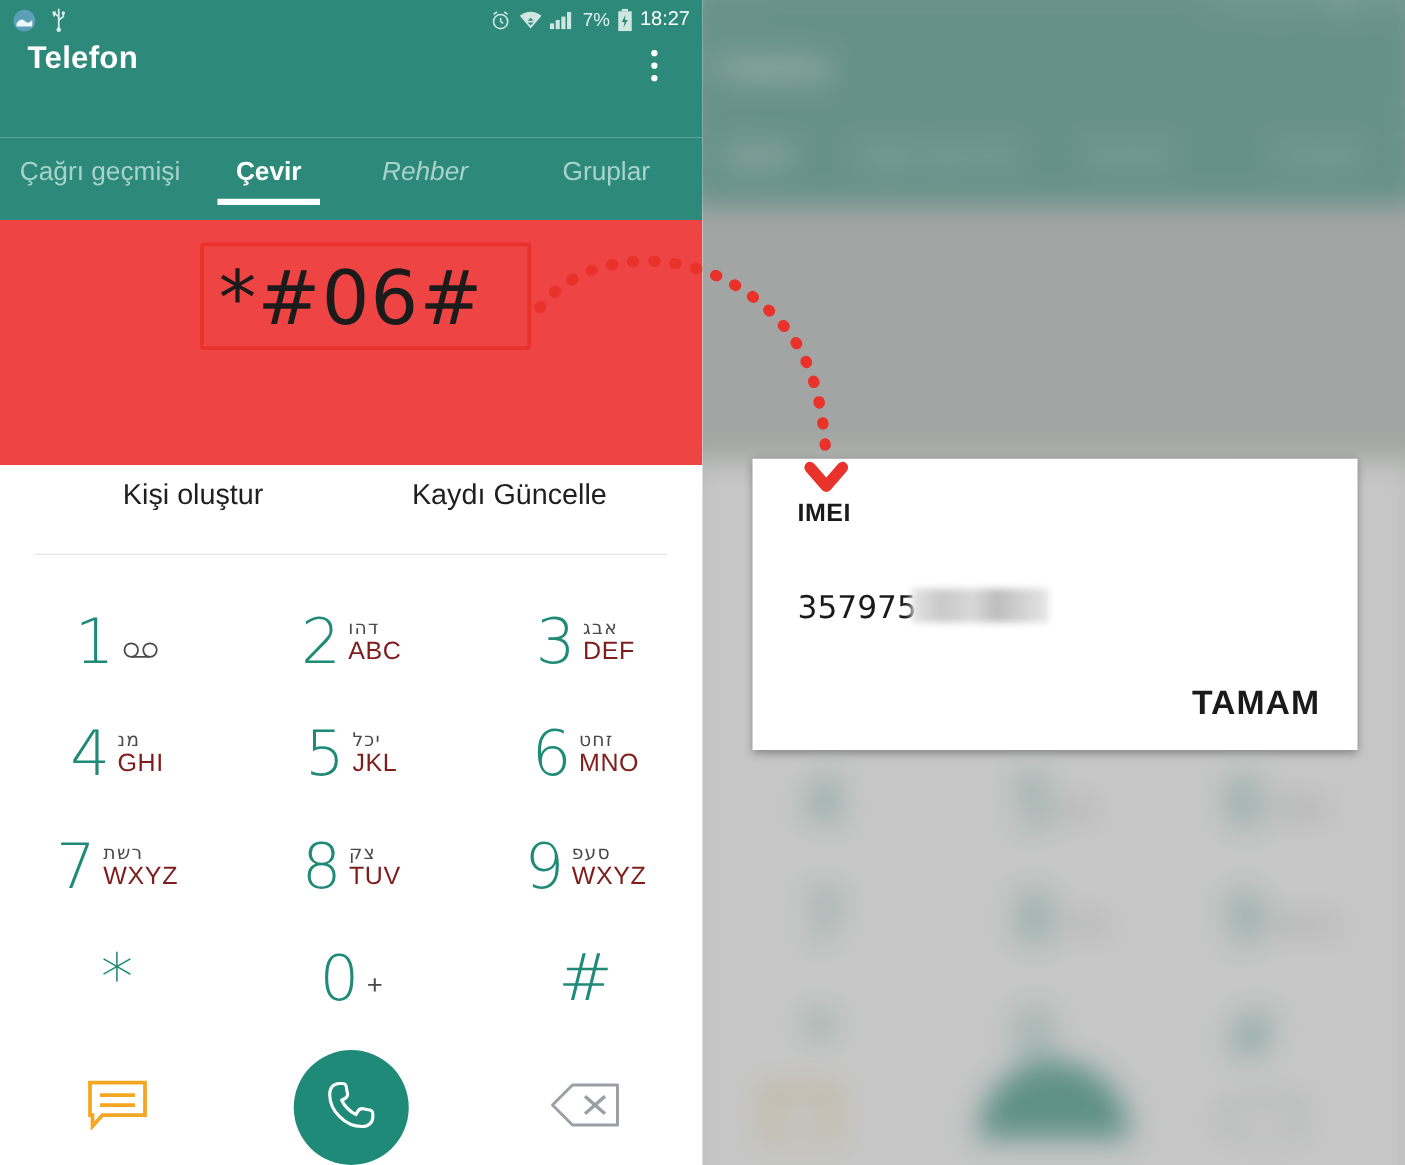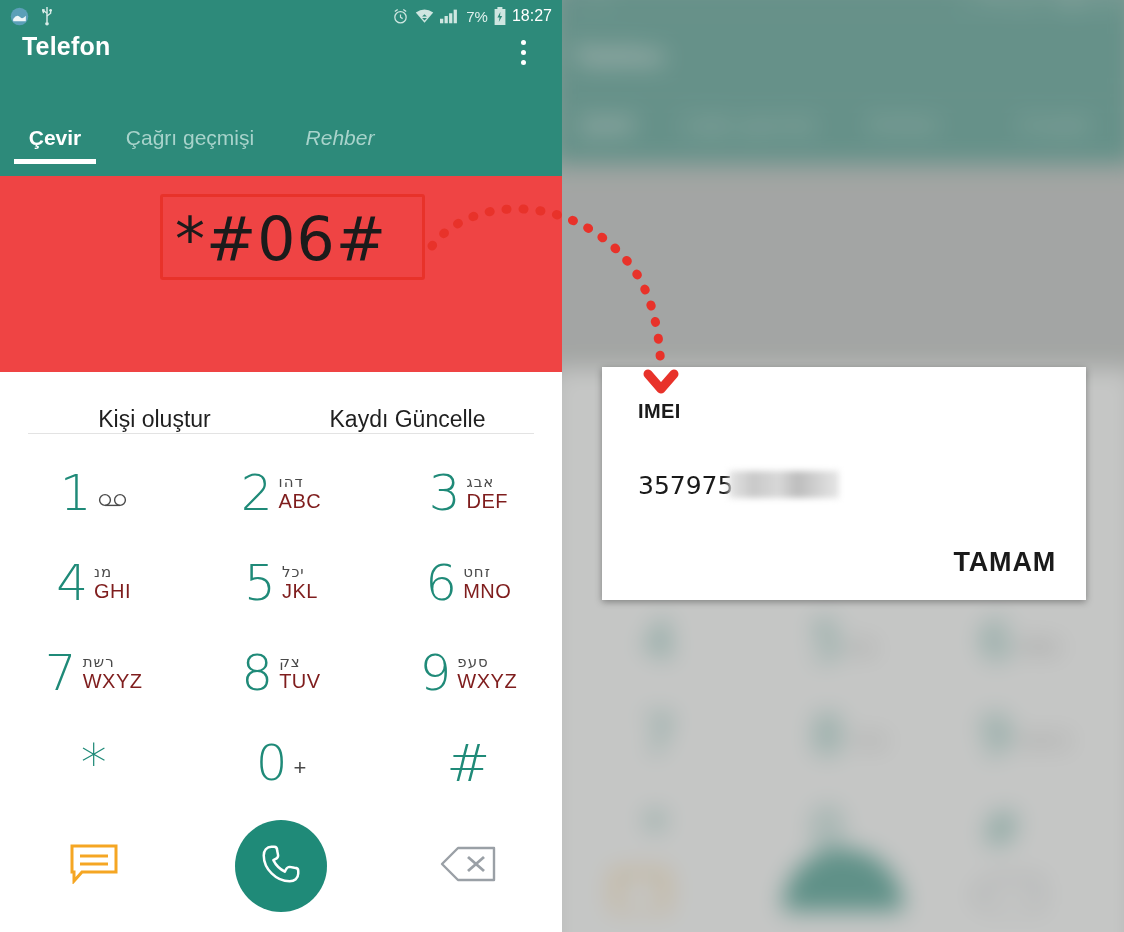--- a/index.html
+++ b/index.html
@@ -121,23 +121,23 @@
     text-align: center;
     font-size: 60px;
     color: #1b1b1b;
     font-family: "DejaVu Sans", "Liberation Sans", sans-serif;
     letter-spacing: 1px;
   }
 
   .quick-actions {
     display: flex;
     height: 62px;
-    align-items: flex-end;
+    align-items: flex-start;
     border-bottom: 1px solid #e3e3e3;
-    margin: 0 28px;
+    margin: 10px 28px;
   }
   .qa {
     flex: 1;
     text-align: center;
     font-size: 23px;
     color: #1f1f1f;
     cursor: pointer;
   }
 
   .keypad {
@@ -401,23 +401,24 @@
     <div class="appbar">
       <span class="app-title">Telefon</span>
       <span class="overflow-btn">
         <i></i>
           <i></i>
           <i></i>
       </span>
     </div>
 
     <div class="tabs">
+      <div class="tab t-cagri">Çağrı geçmişi</div>
       <div class="tab t-cevir active">Çevir</div>
-      <div class="tab t-cagri">Çağrı geçmişi</div>
       <div class="tab t-rehber">Rehber</div>
+      <div class="tab t-gruplar">Gruplar</div>
     </div>
 
     <div class="dial-display">
       <div class="dial-number">*#06#</div>
     </div>
 
     <div class="quick-actions">
       <div class="qa">Kişi oluştur</div>
       <div class="qa">Kaydı Güncelle</div>
     </div>

